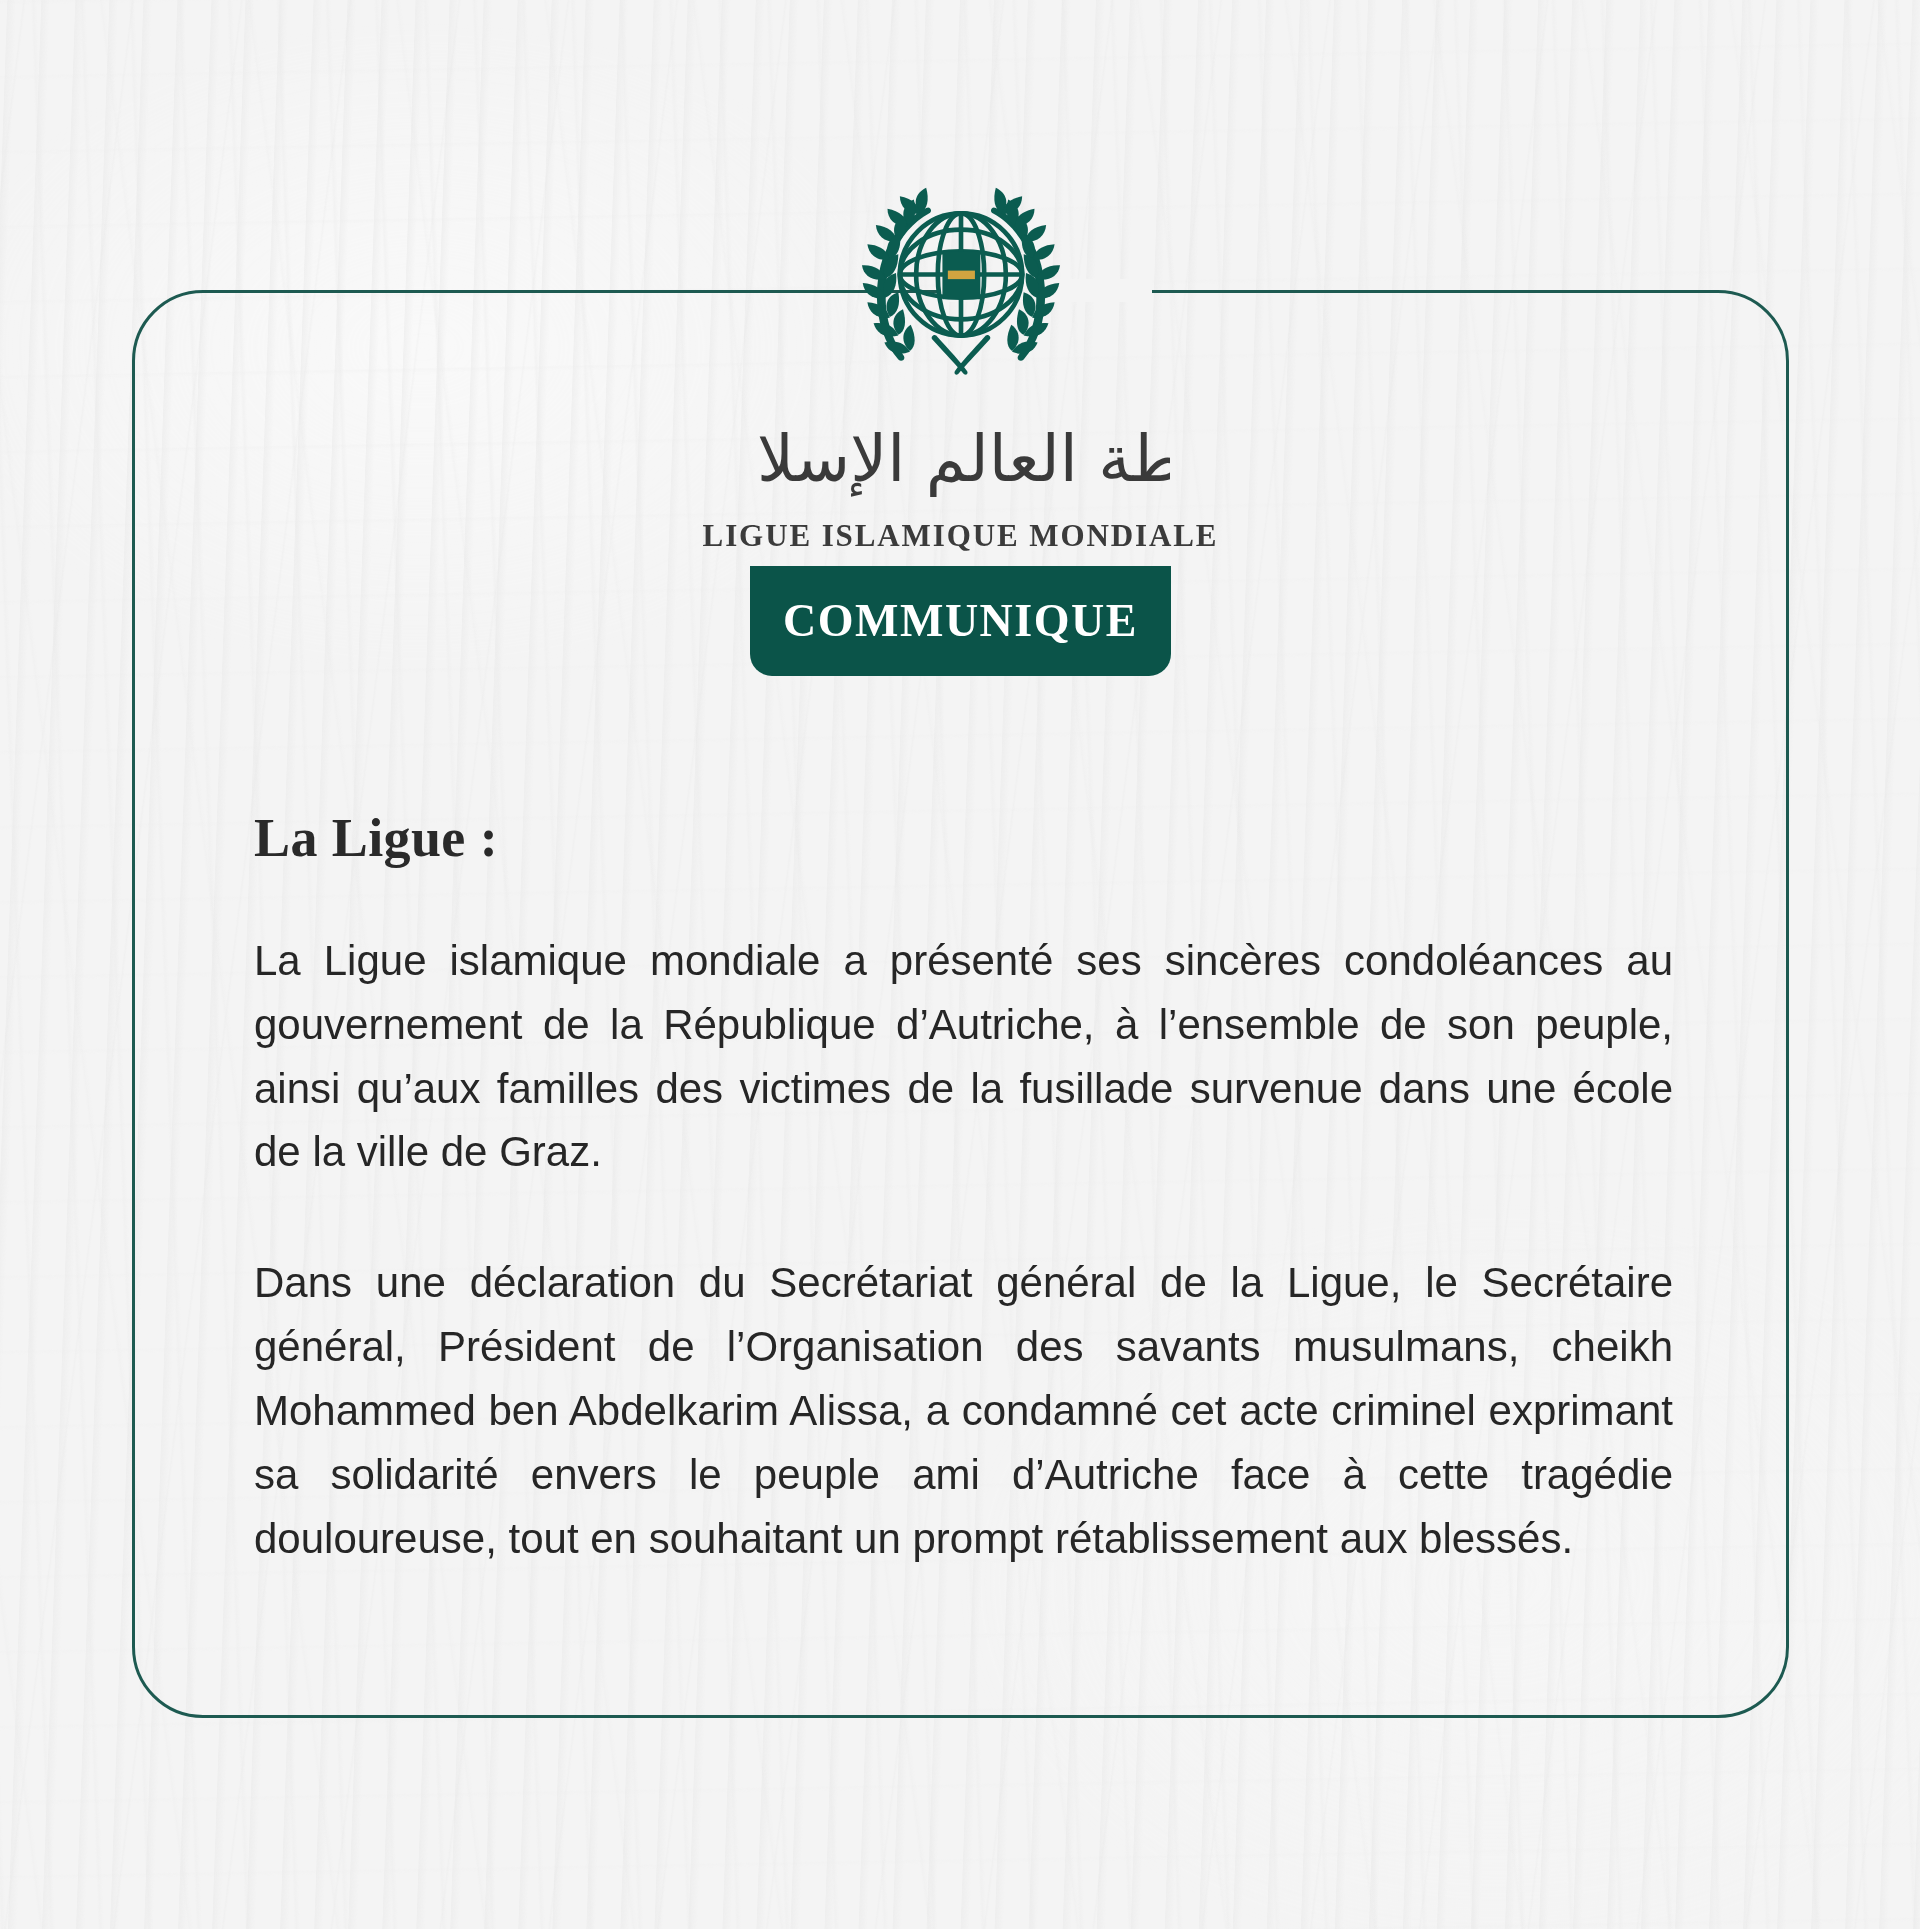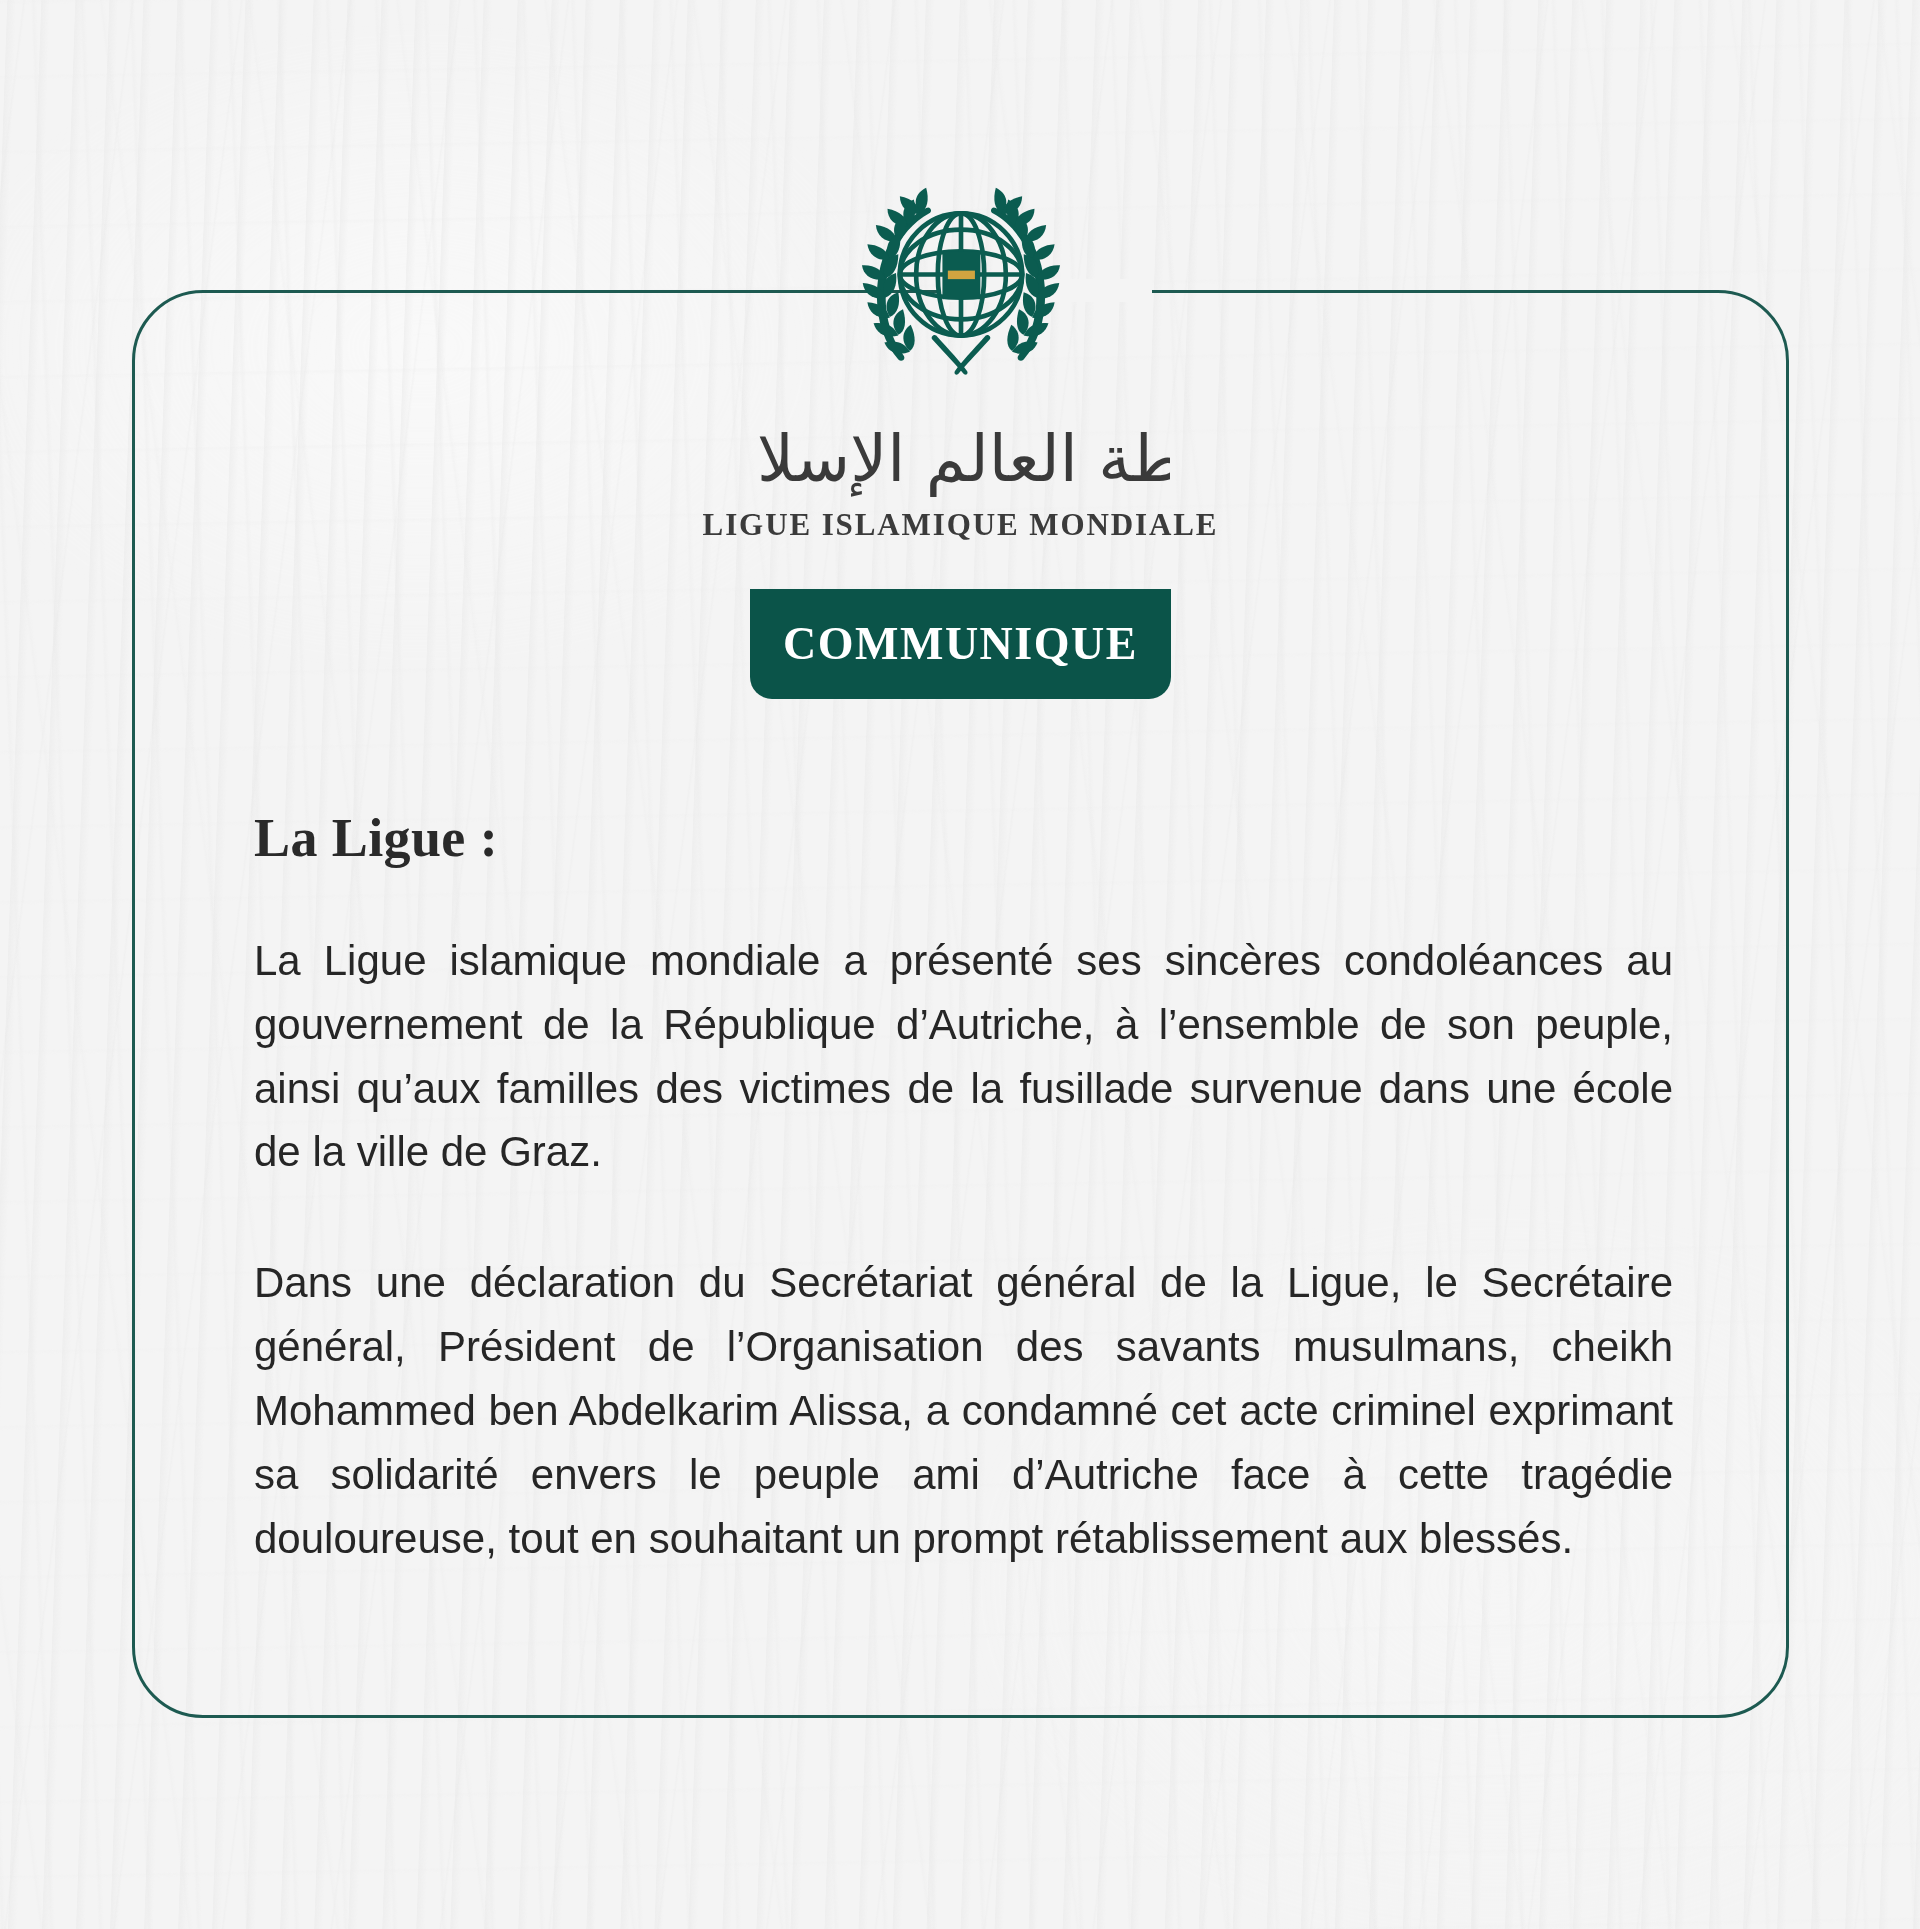--- a/index.html
+++ b/index.html
@@ -96,30 +96,30 @@
     margin-top: 180px;
     width: 212px;
     height: 206px;
   }
   #arabic-wordmark {
     margin-top: 18.6px;
     width: 418px;
     height: 102px;
   }
   #org-name-latin {
-    margin-top: 0;
+    margin-top: 11px;
     font-family: "Liberation Serif", serif;
     font-weight: 700;
     font-size: 31px;
     letter-spacing: 1.9px;
     color: #3b3b3b;
     white-space: nowrap;
   }
   #communique-badge {
-    margin-top: 46px;
+    margin-top: 12px;
     background: #0b5449;
     color: #ffffff;
     width: 421px;
     height: 110px;
     display: flex;
     align-items: center;
     justify-content: center;
     border-radius: 0 0 22px 22px;
     font-family: "Liberation Serif", serif;
     font-weight: 700;

